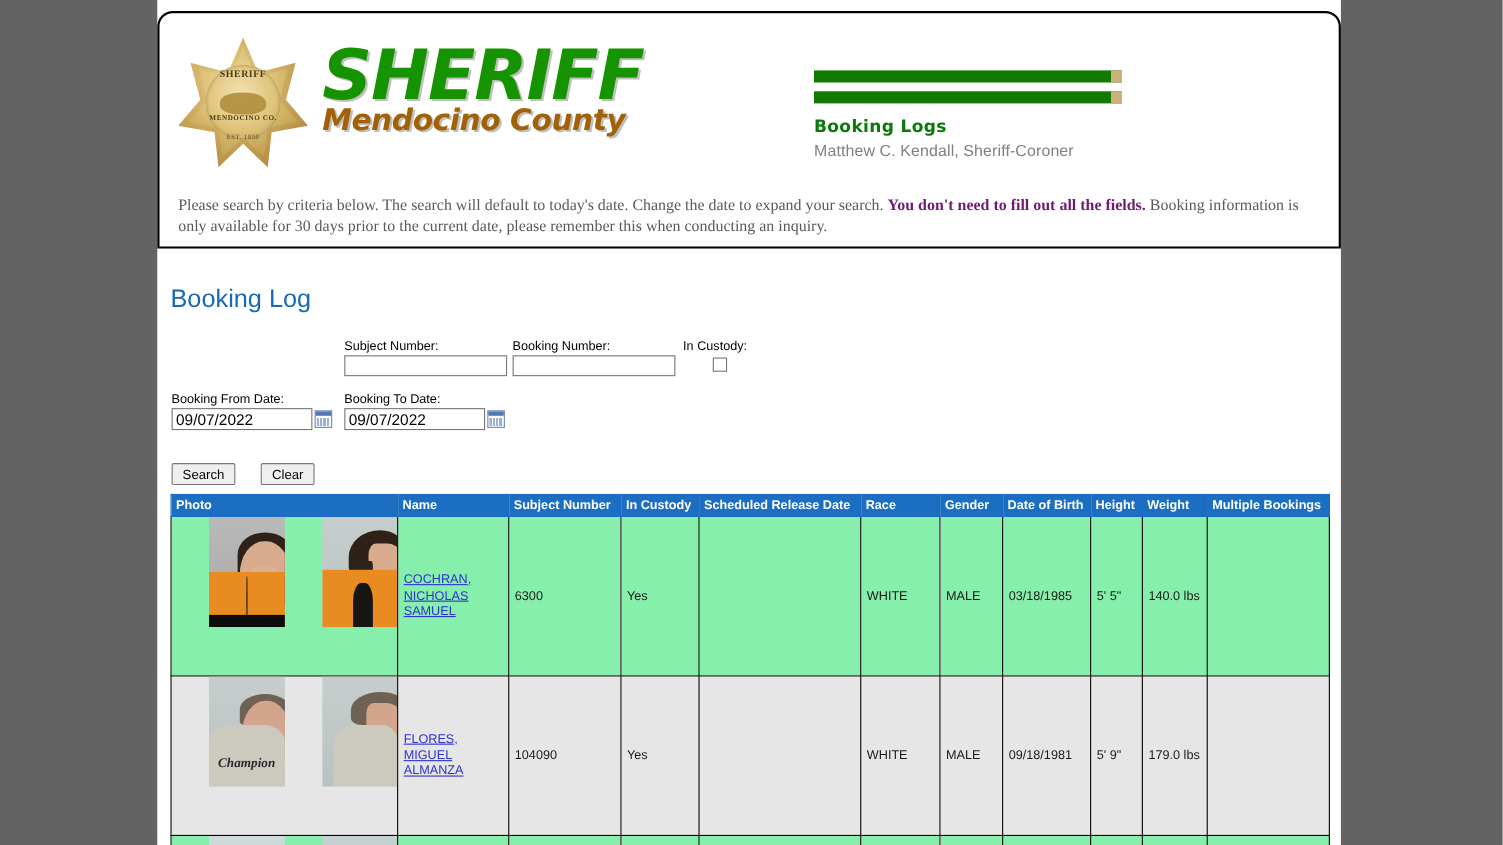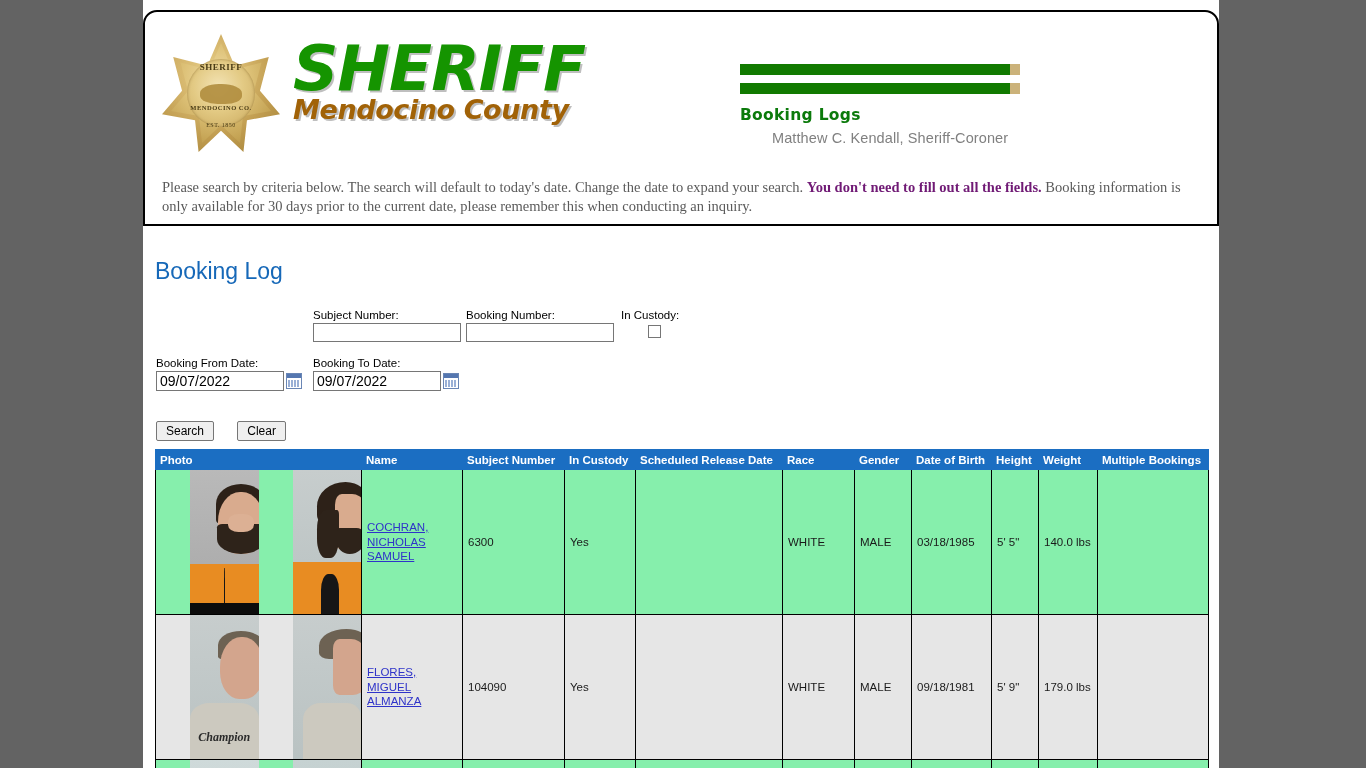--- a/index.html
+++ b/index.html
@@ -152,21 +152,20 @@
     font-weight: bold;
     color: #0b7a0b;
     letter-spacing: 0.3px;
   }
   .sub-name {
     font-family: "Liberation Sans", sans-serif;
     font-size: 14.5px;
     color: #808080;
     margin-top: 6px;
     letter-spacing: 0.1px;
-    margin-left: 32px;
   }
 
   
   #instructions {
     position: absolute;
     left: 17px;
     top: 166px;
     width: 1032px;
     font-family: "Liberation Serif", serif;
     font-size: 14.5px;
@@ -302,21 +301,21 @@
     vertical-align: middle;
     font-size: 11.5px;
     color: #1a1a1a;
     overflow: hidden;
   }
   #results tr.even td { background: #86efac; }
   #results tr.odd  td { background: #e6e6e6; }
   #results td.photo-cell { padding: 0; vertical-align: top; }
 
   .mug-pair { display: flex; width: 205px; height: 144px; }
-  .mug { width: 102px; height: 144px; position: relative; overflow: hidden; margin-left: 34px; }
+  .mug { width: 102px; height: 100px; position: relative; overflow: hidden; margin-left: 34px; }
 
   
   .mugA { background: linear-gradient(#b9b9b9, #a8a8a8); }
   .mugB { background: linear-gradient(#c7cdcd, #b9c2c2); }
 
   .face {
     position: absolute;
     border-radius: 48% 48% 44% 44%;
   }
   .hair { position: absolute; border-radius: 50% 50% 10% 10%; }

